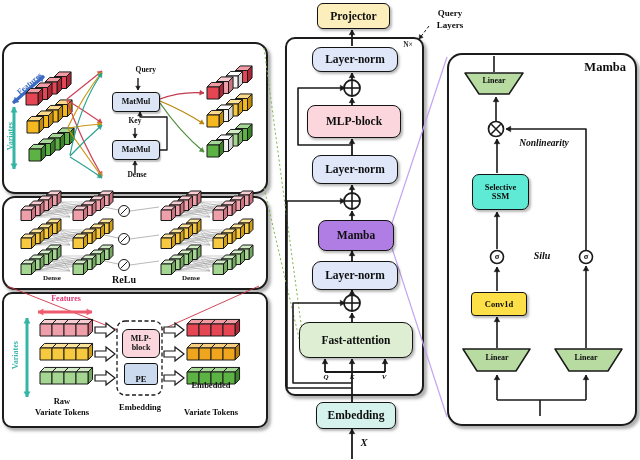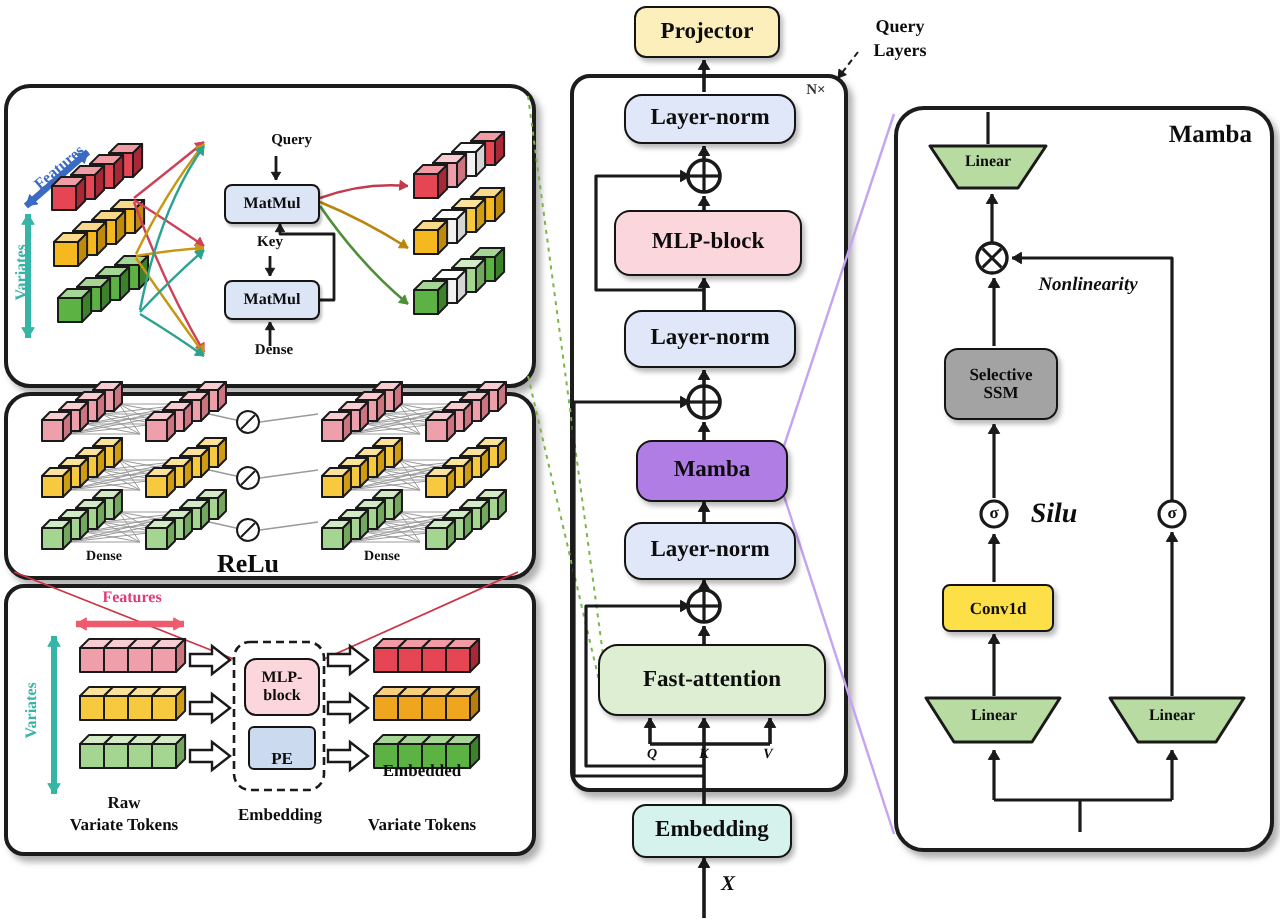--- a/index.html
+++ b/index.html
@@ -613,45 +613,45 @@
   <div class="lbl" style="left:118px;top:117px;width:34px;font-size:7.5px;">Key</div>
   <div class="lbl" style="left:119px;top:171px;width:36px;font-size:7.5px;">Dense</div>
   <div class="nbox" style="left: 112px; top: 92px; width: 46px; height: 18px; font-size: 8px; border-radius: 4px; box-shadow: rgba(0, 0, 0, 0.25) 1px 1.5px 1.5px; background: rgb(219, 229, 246);">
       <span>MatMul</span>
     </div>
   <div class="nbox" style="left: 112px; top: 140px; width: 46px; height: 18px; font-size: 8px; border-radius: 4px; box-shadow: rgba(0, 0, 0, 0.25) 1px 1.5px 1.5px; background: rgb(219, 229, 246);">
       <span>MatMul</span>
     </div>
 
   <div class="lbl" style="left:35px;top:275px;width:34px;font-size:7px;">Dense</div>
-  <div class="lbl" style="left:107px;top:275px;width:34px;font-size:13px;">ReLu</div>
+  <div class="lbl" style="left:107px;top:275px;width:34px;font-size:10px;">ReLu</div>
   <div class="lbl" style="left:174px;top:275px;width:34px;font-size:7px;">Dense</div>
 
   <div class="lbl" style="left: 40px; top: 295px; width: 52px; font-size: 8px; color: rgb(224, 58, 120);">Features</div>
   <div class="lbl" style="left: -12px; top: 351px; width: 56px; font-size: 8px; transform: rotate(-90deg); color: rgb(53, 181, 165);">Variates</div>
   <div class="nbox" style="left: 122px; top: 329px; width: 36px; height: 27px; font-size: 8px; border-radius: 6px; box-shadow: none; background: rgb(251, 215, 221);">
     <div><span>MLP-</span><br><span>block</span></div>
   </div>
   <div class="nbox" style="left: 124px; top: 363px; width: 32px; height: 20px; font-size: 8.5px; border-radius: 3px; box-shadow: none; background: rgb(204, 218, 240); align-items: flex-end;">
       <span>PE</span>
     </div>
   <div class="lbl" style="left:36px;top:397px;width:52px;font-size:8.5px;text-align:center;">Raw</div>
   <div class="lbl" style="left:24px;top:408px;width:76px;font-size:8.5px;">Variate Tokens</div>
   <div class="lbl" style="left:108px;top:403px;width:64px;font-size:8.5px;">Embedding</div>
   <div class="lbl" style="left:180px;top:381px;width:62px;font-size:8.5px;">Embedded</div>
   <div class="lbl" style="left:172px;top:408px;width:78px;font-size:8.5px;">Variate Tokens</div>
 
   <div class="lbl" style="left:566px;top:61px;width:60px;font-size:12.5px;text-align:right;">Mamba</div>
   <div class="lbl" style="left:474px;top:77px;width:40px;font-size:8px;">Linear</div>
   <div class="lbl it" style="left:506px;top:139px;width:76px;font-size:9.5px;">Nonlinearity</div>
-  <div class="nbox" style="left: 472px; top: 174px; width: 55px; height: 34px; font-size: 8.5px; border-radius: 7px; background: #a3a3a3;">
+  <div class="nbox" style="left: 472px; top: 174px; width: 55px; height: 34px; font-size: 8.5px; border-radius: 7px; background: #5eead4;">
     <div><span>Selective</span><br><span>SSM</span></div>
   </div>
   <div class="lbl" style="left:490px;top:251.5px;width:14px;font-size:8.5px;">σ</div>
   <div class="lbl" style="left:579px;top:251.5px;width:14px;font-size:8.5px;">σ</div>
-  <div class="lbl it" style="left:507px;top:251px;width:40px;font-size:14px;">Silu</div>
+  <div class="lbl it" style="left:522px;top:251px;width:40px;font-size:10px;">Silu</div>
   <div class="nbox" style="left: 471px; top: 292px; width: 54px; height: 22px; font-size: 8.5px; border-radius: 4px; background: #fde047;">
       <span>Conv1d</span>
     </div>
   <div class="lbl" style="left:477px;top:354px;width:40px;font-size:8px;">Linear</div>
   <div class="lbl" style="left:566px;top:354px;width:40px;font-size:8px;">Linear</div>
 
 </div>
 
 </body></html>

